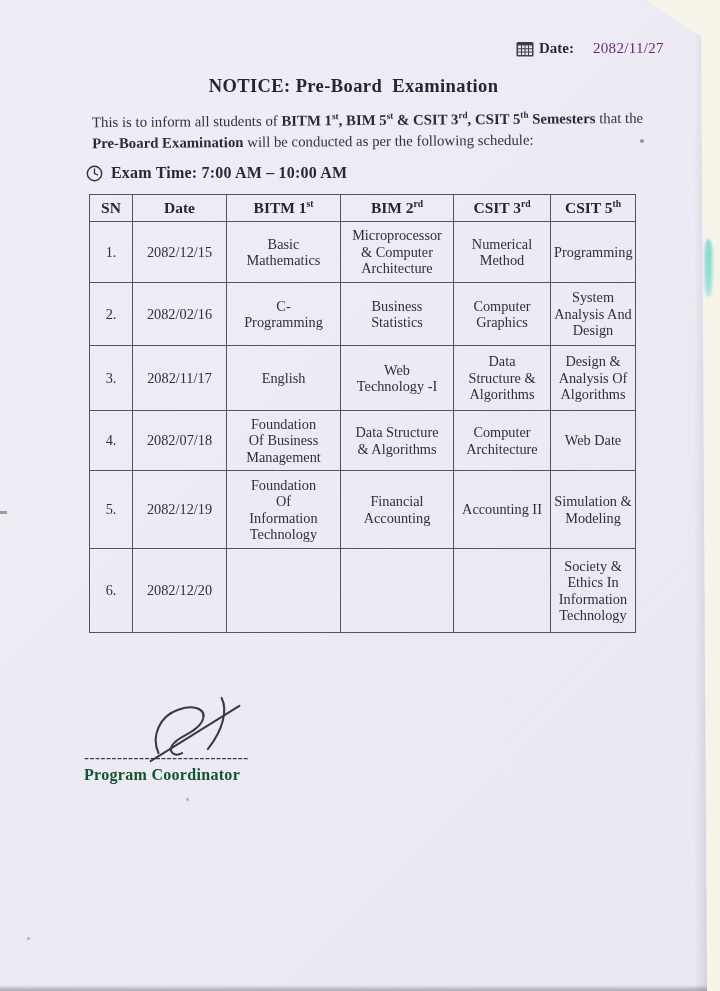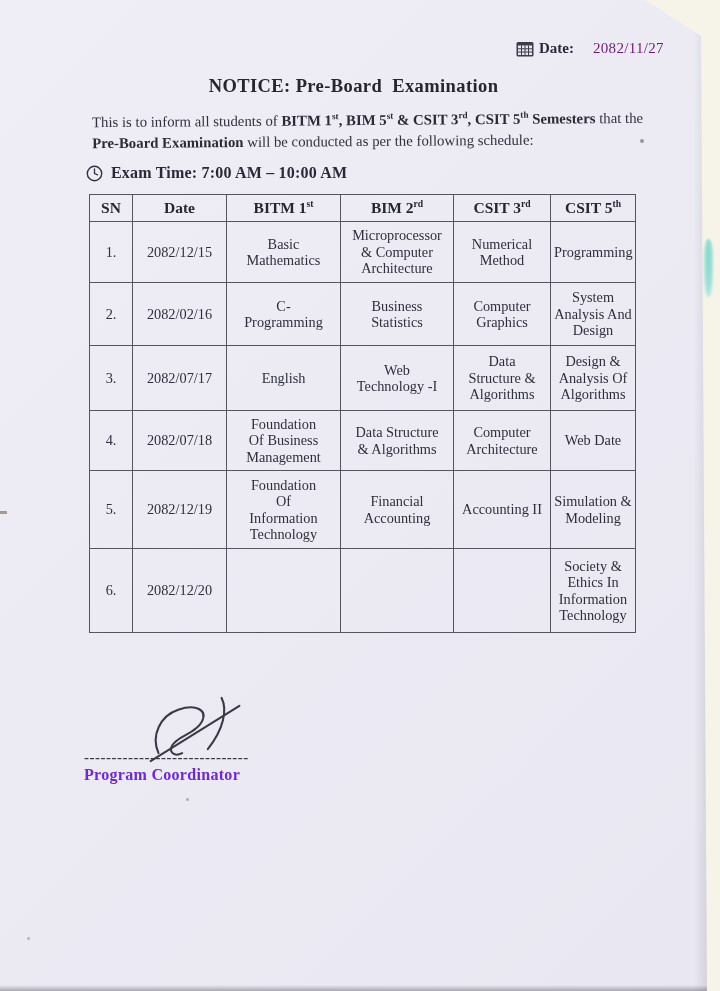--- a/index.html
+++ b/index.html
@@ -84,21 +84,21 @@
   .exam-table tbody tr:nth-child(4) { height:60px; }
   .exam-table tbody tr:nth-child(5) { height:78px; }
   .exam-table tbody tr:nth-child(6) { height:84px; }
 
   
   .signature-svg { position:absolute; left:142px; top:692px; width:104px; height:74px; }
   .sig-dashes {
     position:absolute; left:84px; top:749px; width:180px;
     font-size:15px; font-weight:bold; color:#3a3a46; letter-spacing:.5px; white-space:nowrap; overflow:hidden;
   }
-  .sig-role { position:absolute; left:84px; top:766px; font-size:16px; font-weight:bold; color:#6d28d9; letter-spacing:.3px; }
+  .sig-role { position:absolute; left:84px; top:766px; font-size:16px; font-weight:bold; color:#14532d; letter-spacing:.3px; }
 </style>
 </head>
 <body>
 
 <div class="stage">
 
   <div class="paper">
     <div class="paper-edge-shade"></div>
     <div class="bottom-shade"></div>
   </div>
@@ -180,21 +180,21 @@
           <td>Business
 Statistics</td>
           <td>Computer
 Graphics</td>
           <td>System
 Analysis And
 Design</td>
         </tr>
         <tr>
           <td>3.</td>
-          <td>2082/07/17</td>
+          <td>2082/11/17</td>
           <td>English</td>
           <td>Web
 Technology -I</td>
           <td>Data
 Structure &amp;
 Algorithms</td>
           <td>Design &amp;
 Analysis Of
 Algorithms</td>
         </tr>

